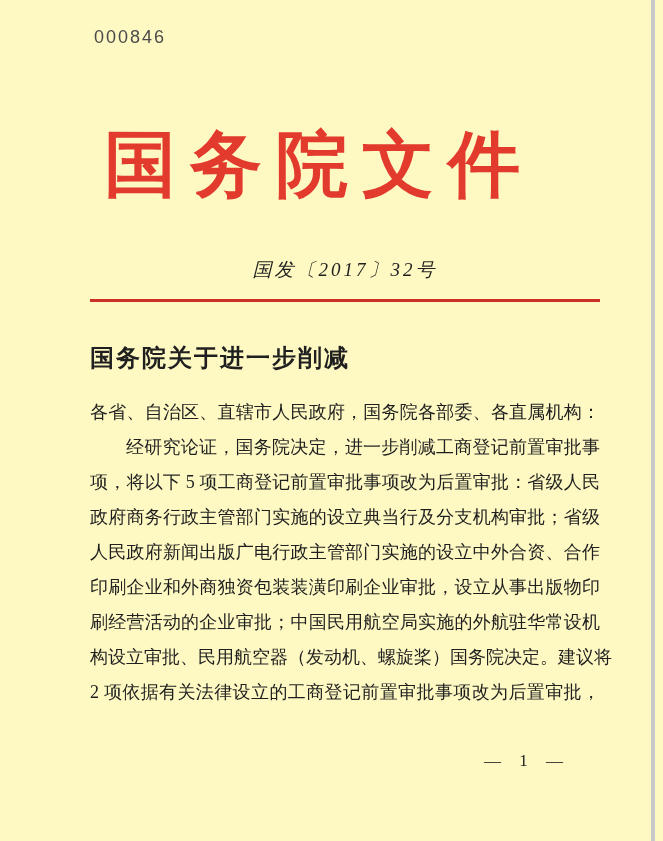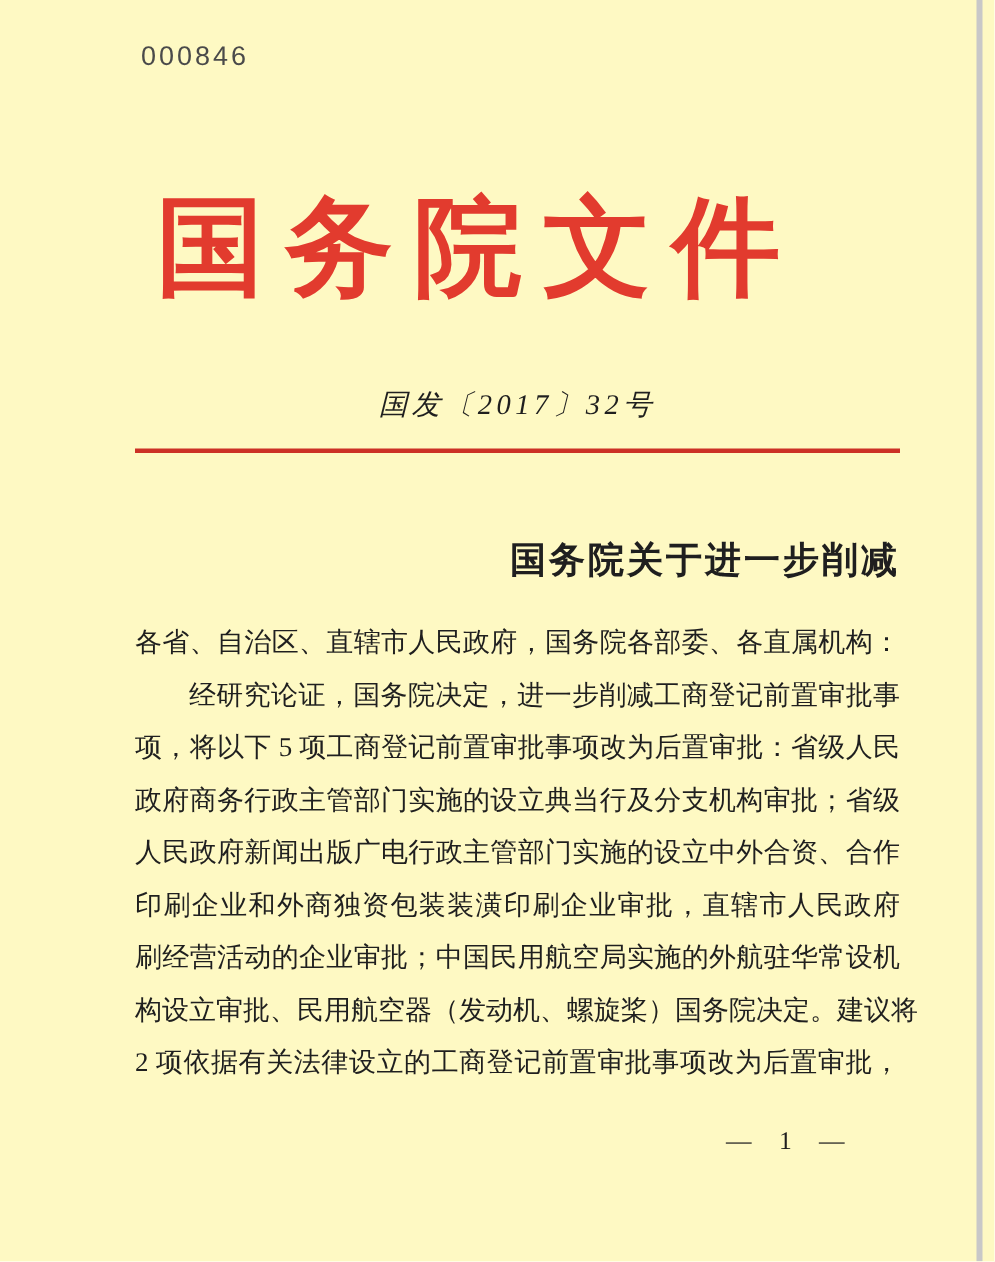--- a/index.html
+++ b/index.html
@@ -54,22 +54,22 @@
     color: var(--text, #1f1f1f);
     font-style: italic;
   }
   .red-rule {
     margin-top: 16px;
     height: 0;
     border: none;
     border-top: 3px solid var(--rule-red, #cc3126);
   }
   .doc-title {
-    margin-top: 52px;
-    text-align: right;
+    margin-top: 36px;
+    text-align: left;
     font-size: 24px;
     font-weight: bold;
     line-height: 41px;
     letter-spacing: 2px;
     color: var(--text, #1f1f1f);
   }
   .body-block {
     margin-top: 16px;
     font-size: 18px;
     line-height: 35px;
@@ -109,21 +109,21 @@
     <div class="doc-title">
       <div>国务院关于进一步削减</div>
     </div>
 
     <div class="body-block">
       <div class="line">各省、自治区、直辖市人民政府，国务院各部委、各直属机构：</div>
       <div class="line indent">经研究论证，国务院决定，进一步削减工商登记前置审批事</div>
       <div class="line">项，将以下 5 项工商登记前置审批事项改为后置审批：省级人民</div>
       <div class="line">政府商务行政主管部门实施的设立典当行及分支机构审批；省级</div>
       <div class="line">人民政府新闻出版广电行政主管部门实施的设立中外合资、合作</div>
-      <div class="line">印刷企业和外商独资包装装潢印刷企业审批，直辖市人民政府</div>
+      <div class="line">印刷企业和外商独资包装装潢印刷企业审批，设立从事出版物印</div>
       <div class="line">刷经营活动的企业审批；中国民用航空局实施的外航驻华常设机</div>
       <div class="line">构设立审批、民用航空器（发动机、螺旋桨）国务院决定。建议将</div>
       <div class="line">2 项依据有关法律设立的工商登记前置审批事项改为后置审批，</div>
     </div>
 
   </div>
 
   <div class="page-number">— 1 —</div>
 
   <div class="scan-edge"></div>

